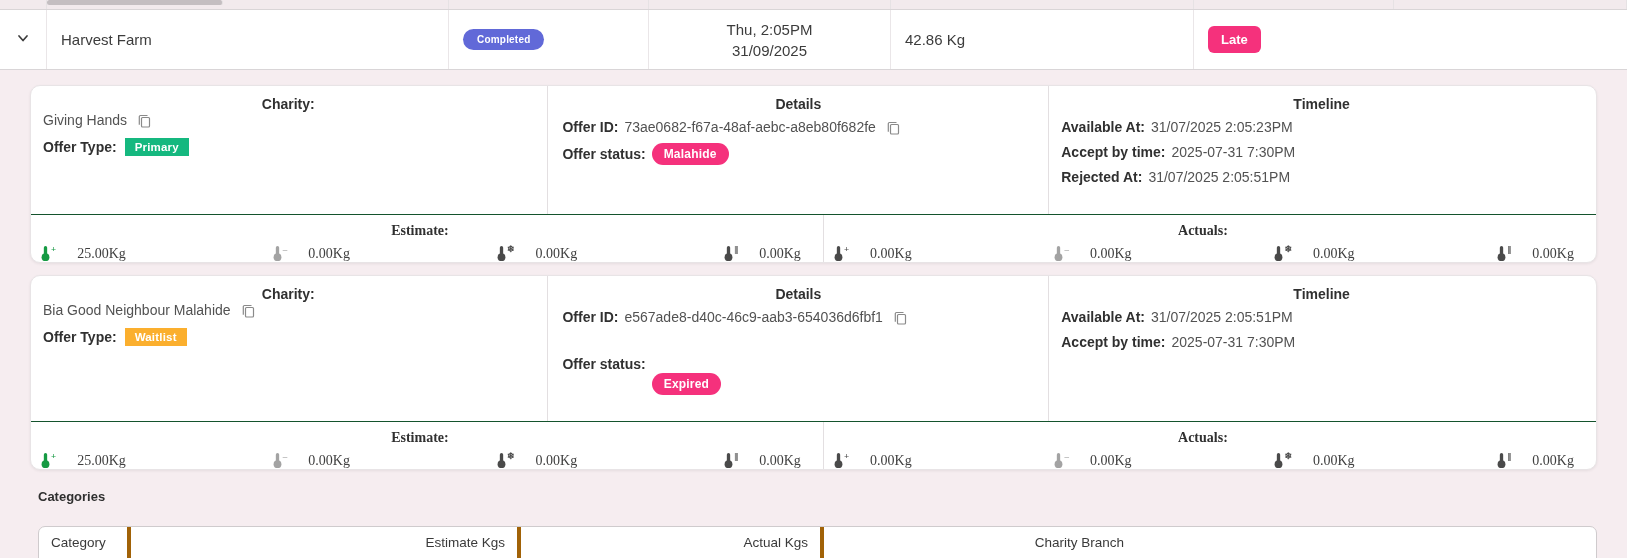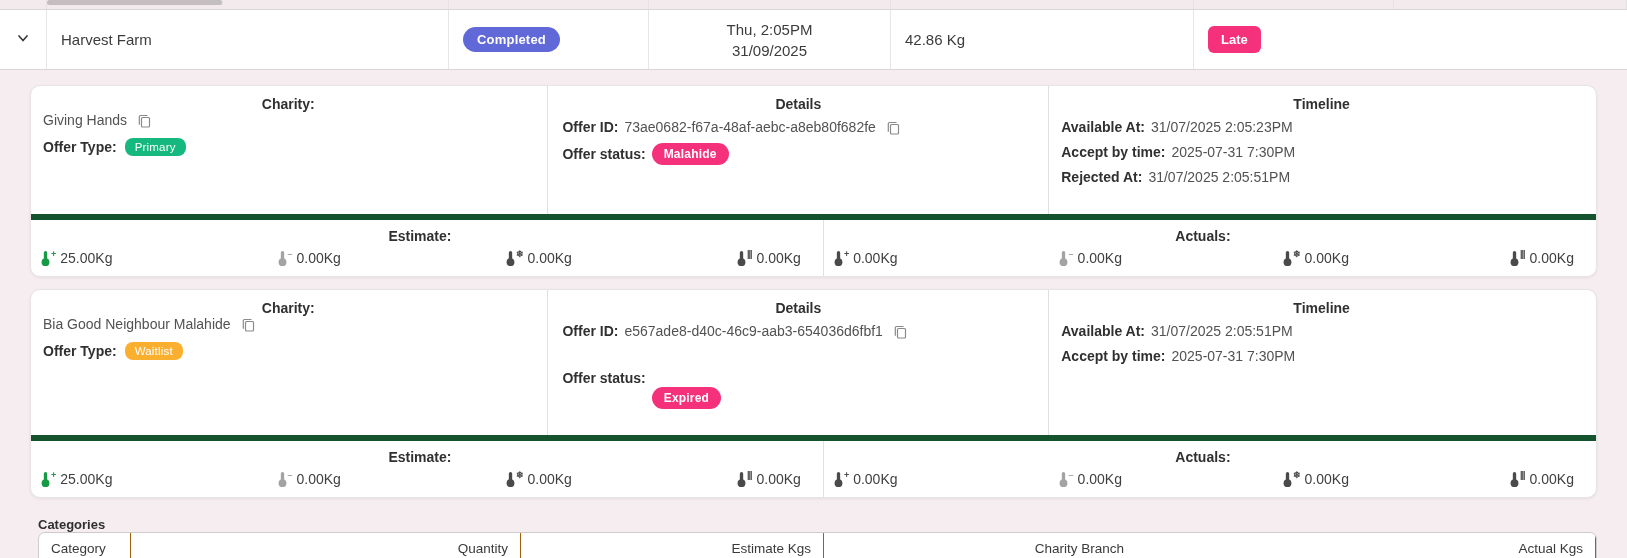--- a/index.html
+++ b/index.html
@@ -14,23 +14,23 @@
   .scroll-thumb { position:absolute; left:47px; top:0; width:176px; height:5px; background:#c4bec1; border-radius:3px; z-index:2; }
 
   
   .header-row { height:60px; background:#ffffff; display:grid; grid-template-columns:47px 402px 200px 242px 303px 200px 233px; border-bottom:1px solid #d9d5d7; }
   .hcell { display:flex; align-items:center; border-right:1px solid #eae6e8; padding:0 14px; font-size:15px; color:#3c3c3c; overflow:hidden; }
   .hcell.center { justify-content:center; text-align:center; padding:0 6px; }
   .hcell.last { border-right:none; }
   .chev-cell { justify-content:center; padding:0; cursor:pointer; }
   .date2 { line-height:21px; }
 
-  .pill { color:#fff; font-weight:700; font-size:13px; padding:5px 14px; border-radius:14px; letter-spacing:.2px; }
+  .pill { color:#fff; font-weight:700; font-size:10px; padding:5px 14px; border-radius:14px; letter-spacing:.2px; }
   .tagbox { color:#fff; font-weight:700; font-size:13px; padding:6px 13px; border-radius:6px; }
-  .minibadge { color:#fff; font-weight:400; font-size:11.5px; padding:3px 10px; border-radius:8px; letter-spacing:.2px; }
+  .minibadge { color:#fff; font-weight:700; font-size:11.5px; padding:3px 10px; border-radius:0; letter-spacing:.2px; }
   .statusbadge { color:#fff; font-weight:700; font-size:12px; padding:4px 12px; border-radius:12px; letter-spacing:.2px; }
 
   
   .content { padding:15px 30px 0 30px; }
   .card { background:#fff; border:1px solid #e8e4e6; border-radius:10px; box-shadow:0 1px 3px rgba(0,0,0,.07); margin-bottom:12px; overflow:hidden;text-align:center; }
   .card-top { display:flex; align-items:stretch; }
   .card-top .colA { width:33%; padding:10px 14px 20px 12px; }
   .card-top .colB { width:32%; padding:10px 14px 20px 14px; border-left:1px solid #e3dfe1; }
   .card-top .colC { width:35%; padding:10px 14px 20px 12px; border-left:1px solid #e3dfe1; }
   .card1 .card-top { min-height:122px; }
@@ -39,37 +39,37 @@
   .lbl { font-weight:700; color:#303030; font-size:14px; }
   .val { color:#525252; font-size:14px; }
   .line { margin-bottom:6px; display:flex; align-items:center; gap:6px; }
   .tline { margin-bottom:9px; display:flex; align-items:center; gap:6px; }
   .sec-title { font-weight:700; color:#303030; font-size:14px; margin-bottom:7px; }
   .offer-type-line { margin-top:10px; display:flex; align-items:center; gap:8px; }
 
   .copy-icon { display:inline-flex; cursor:pointer; margin-left:4px; }
 
   
-  .card-bottom { border-top:6px solid #14532d; display:flex; height:62px; }
+  .card-bottom { border-top:1px solid #14532d; display:flex; height:48px;font-family:Liberation Serif, serif; }
   .half { padding:8px 22px 0 8px; }
   .half.left { width:50.6%; }
   .half.right { width:49.4%; border-left:1px solid #e3dfe1; }
   .meas-label { font-weight:700; color:#303030; font-size:14px; margin-bottom:6px; padding-left:0; }
   .meas-row { display:flex; justify-content:space-between; align-items:center; }
   .meas { display:inline-flex; align-items:flex-start; gap:3px; font-size:14px; color:#3f3f3f; }
   .thermo { display:inline-flex; align-items:flex-start; }
   .thermo .mark { font-size:9px; font-weight:700; line-height:9px; margin-left:-1px; letter-spacing:-1px; }
-  .meas .num { margin-left:2px; line-height:17px; }
+  .meas .num { margin-left:19px; line-height:17px; }
 
   
-  .cat-title { font-weight:700; font-size:13px; color:#2f2f2f; margin:19px 0 0 8px; }
+  .cat-title { font-weight:700; font-size:13px; color:#2f2f2f; margin:19px 0 22px 8px; }
   .cat-table { margin-left:8px; background:#fff; border:1px solid #cfcbcd; border-radius:7px; overflow:hidden; }
   .trow { display:grid; grid-template-columns:92px 390px 303px 312px 1fr; }
   .trow.head { border-bottom:1px solid #cfcbcd; }
-  .tcell { padding:0 12px; height:31px; display:flex; align-items:center; border-right:1px solid #a16207; font-size:13.5px; color:#3a3a3a; }
+  .tcell { padding:0 12px; height:31px; display:flex; align-items:center; border-right:4px solid #a16207; font-size:13.5px; color:#3a3a3a; }
   .trow.body .tcell { height:33px; }
   .tcell.right { justify-content:flex-end; }
   .tcell.last { border-right:none; }
   .catname { display:inline-flex; align-items:flex-start; gap:4px; }
 </style>
 </head>
 <body>
 
 <div class="screen">
 
@@ -393,24 +393,23 @@
             </span>
           </div>
         </div>
       </div>
     </div>
 
     <div class="cat-title">Categories</div>
     <div class="cat-table">
       <div class="trow head">
         <div class="tcell">Category</div>
-        <div class="tcell right">Quantity</div>
         <div class="tcell right">Estimate Kgs</div>
+        <div class="tcell right">Actual Kgs</div>
         <div class="tcell right last">Charity Branch</div>
-        <div class="tcell right">Actual Kgs</div>
       </div>
       <div class="trow body">
         <div class="tcell">
           <span class="catname">
             <span class="thermo" style="color: rgb(22, 154, 67);">
                 <svg width="11" height="15" viewBox="0 0 14 18">
                   <rect x="5.2" y="1" width="3.6" height="10" rx="1.8" fill="currentColor"></rect>
                   <circle cx="7" cy="13" r="4.2" fill="currentColor"></circle>
                 </svg>
                 <span class="mark">+</span>

